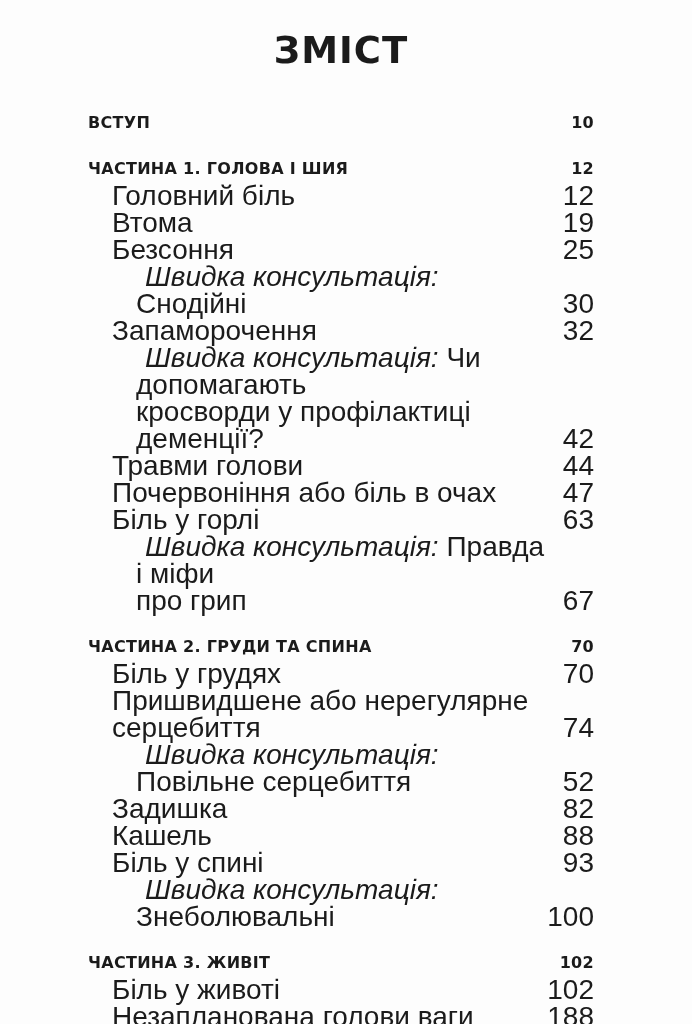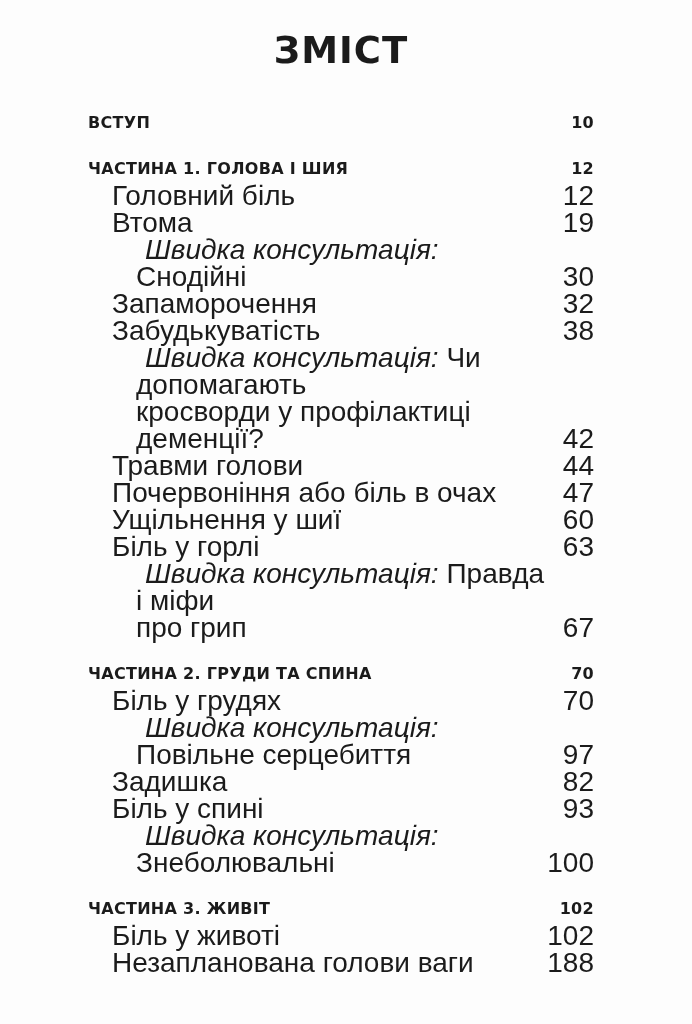--- a/index.html
+++ b/index.html
@@ -79,71 +79,75 @@
         <div class="pagenum">12</div>
       </div>
       <div class="row item">
         <div class="label">Головний біль</div>
         <div class="pagenum">12</div>
       </div>
       <div class="row item">
         <div class="label">Втома</div>
         <div class="pagenum">19</div>
       </div>
+      <div class="row item">
+        <div class="label">Безсоння</div>
+        <div class="pagenum">25</div>
+      </div>
       <div class="row sub">
         <div class="label"><em>Швидка консультація:</em> Снодійні</div>
         <div class="pagenum">30</div>
       </div>
       <div class="row item">
         <div class="label">Запаморочення</div>
         <div class="pagenum">32</div>
-      </div>
-      <div class="row item">
-        <div class="label">Забудькуватість</div>
-        <div class="pagenum">38</div>
       </div>
       <div class="row sub">
         <div class="label"><em>Швидка консультація:</em> Чи допомагають<br>кросворди у профілактиці деменції?</div>
         <div class="pagenum">42</div>
       </div>
       <div class="row item">
         <div class="label">Травми голови</div>
         <div class="pagenum">44</div>
       </div>
       <div class="row item">
         <div class="label">Почервоніння або біль в очах</div>
         <div class="pagenum">47</div>
-      </div>
-      <div class="row item">
-        <div class="label">Ущільнення у шиї</div>
-        <div class="pagenum">60</div>
       </div>
       <div class="row item">
         <div class="label">Біль у горлі</div>
         <div class="pagenum">63</div>
       </div>
       <div class="row sub">
         <div class="label"><em>Швидка консультація:</em> Правда і міфи<br>про грип</div>
         <div class="pagenum">67</div>
       </div>
       <div class="row part">
         <div class="label">ЧАСТИНА 2. ГРУДИ ТА СПИНА</div>
         <div class="pagenum">70</div>
       </div>
       <div class="row item">
         <div class="label">Біль у грудях</div>
         <div class="pagenum">70</div>
       </div>
+      <div class="row item">
+        <div class="label">Пришвидшене або нерегулярне серцебиття</div>
+        <div class="pagenum">74</div>
+      </div>
       <div class="row sub">
         <div class="label"><em>Швидка консультація:</em> Повільне серцебиття</div>
-        <div class="pagenum">97</div>
+        <div class="pagenum">52</div>
       </div>
       <div class="row item">
         <div class="label">Задишка</div>
         <div class="pagenum">82</div>
+      </div>
+      <div class="row item">
+        <div class="label">Кашель</div>
+        <div class="pagenum">88</div>
       </div>
       <div class="row item">
         <div class="label">Біль у спині</div>
         <div class="pagenum">93</div>
       </div>
       <div class="row sub">
         <div class="label"><em>Швидка консультація:</em> Знеболювальні</div>
         <div class="pagenum">100</div>
       </div>
       <div class="row part">

